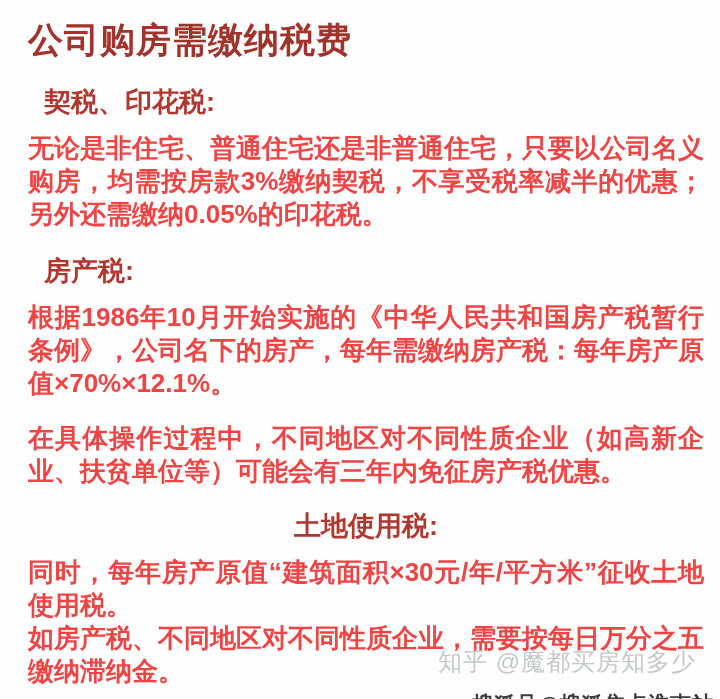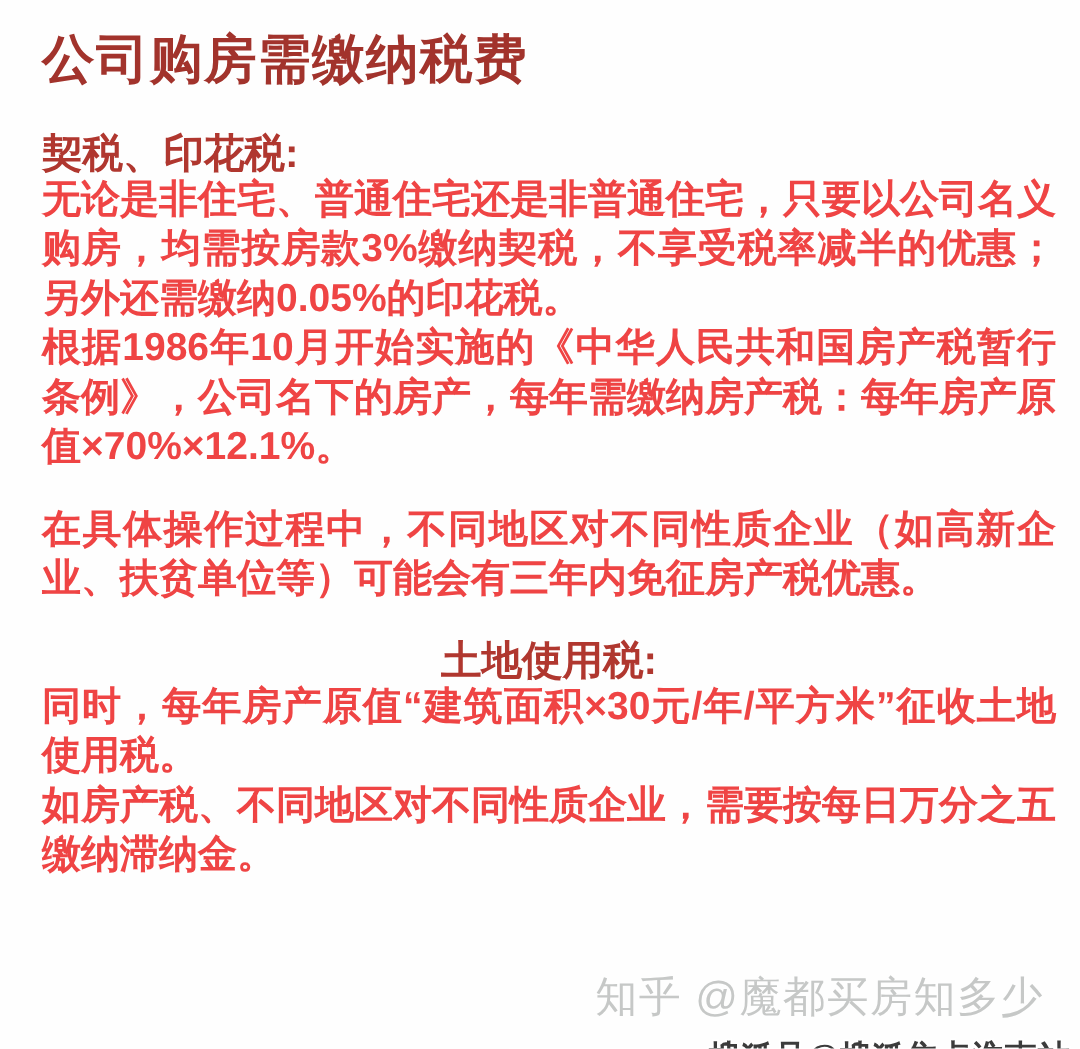--- a/index.html
+++ b/index.html
@@ -24,21 +24,21 @@
   .doc-title {
     margin: 0;
     font-size: 35px;
     line-height: 40px;
     font-weight: bold;
     color: #a2332c;
     letter-spacing: 1px;
   }
   .section { margin: 0; }
   .section-heading {
-    margin: 0;
+    margin: 16px;
     font-size: 27px;
     line-height: 28px;
     font-weight: bold;
     color: #b0372f;
   }
   .sec-1 .section-heading { margin-top: 28px; }
   .sec-2 .section-heading { margin-top: 26px; }
   .sec-3 .section-heading { margin-top: 24px; text-align: center; }
   .para {
     margin: 0;
@@ -52,21 +52,21 @@
   }
   .para.spaced { margin-top: 22px; }
   .watermark {
     position: absolute;
     white-space: nowrap;
     font-weight: bold;
   }
   .wm-zhihu {
     top: 646px;
     right: 24px;
-    font-size: 28px;
+    font-size: 24px;
     color: #c6c8c7;
     font-weight: normal;
     letter-spacing: 1px;
   }
   .wm-sohu {
     top: 663px;
     right: 6px;
     font-size: 21px;
     color: #3b3b3b;
     letter-spacing: 1px;
@@ -84,20 +84,21 @@
 <div class="page">
 
   <h1 class="doc-title">公司购房需缴纳税费</h1>
 
   <section class="section sec-1">
     <h2 class="section-heading">契税、印花税:</h2>
     <p class="para">无论是非住宅、普通住宅还是非普通住宅，只要以公司名义购房，均需按房款3%缴纳契税，不享受税率减半的优惠；另外还需缴纳0.05%的印花税。</p>
   </section>
 
   <section class="section sec-2">
+    <h2 class="section-heading">房产税:</h2>
     <p class="para">根据1986年10月开始实施的《中华人民共和国房产税暂行条例》，公司名下的房产，每年需缴纳房产税：每年房产原值×70%×12.1%。</p>
     <p class="para spaced">在具体操作过程中，不同地区对不同性质企业（如高新企业、扶贫单位等）可能会有三年内免征房产税优惠。</p>
   </section>
 
   <section class="section sec-3">
     <h2 class="section-heading">土地使用税:</h2>
     <p class="para">同时，每年房产原值“建筑面积×30元/年/平方米”征收土地使用税。</p>
     <p class="para">如房产税、不同地区对不同性质企业，需要按每日万分之五缴纳滞纳金。</p>
   </section>
 

